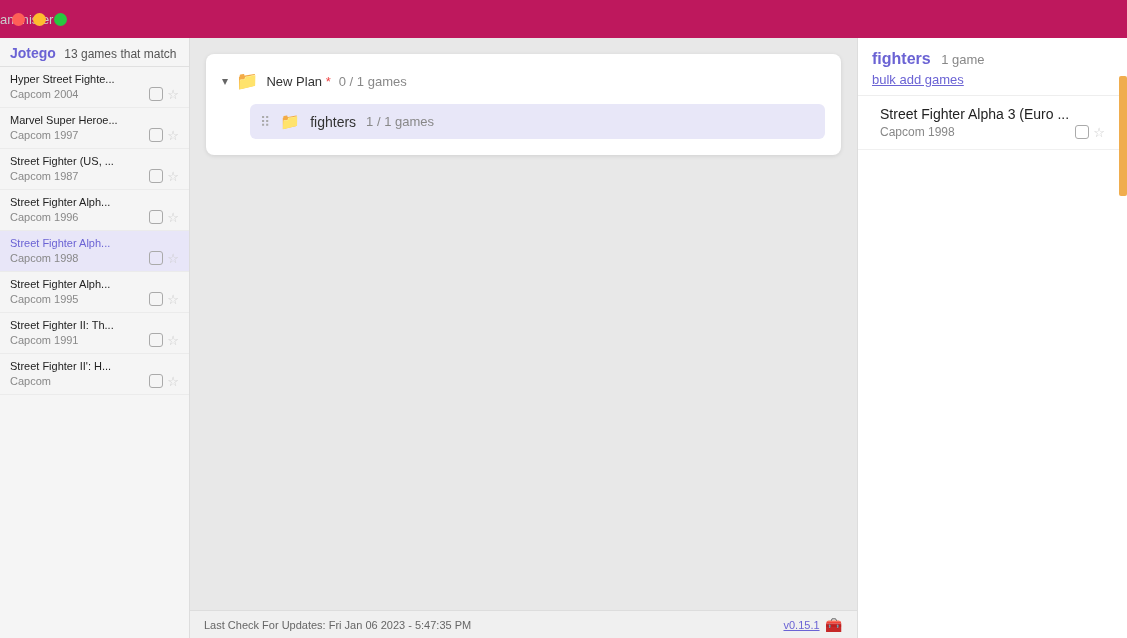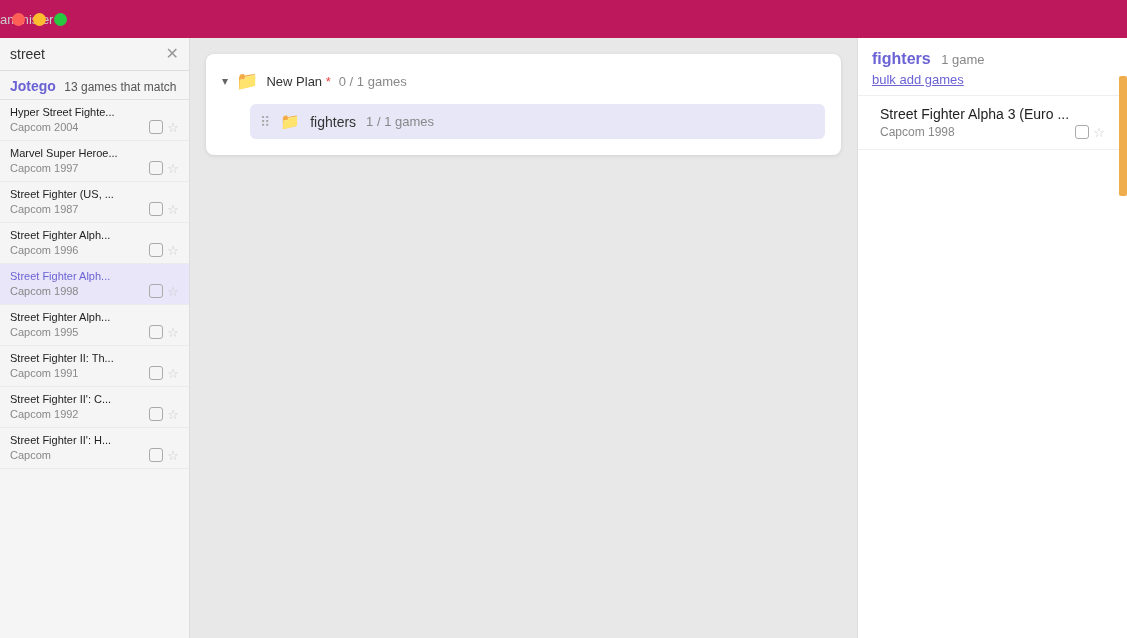--- a/index.html
+++ b/index.html
@@ -330,24 +330,20 @@
     <span class="tb-btn tb-close"></span>
     <span class="tb-btn tb-minimize"></span>
     <span class="tb-btn tb-maximize"></span>
   </div>
   <span class="titlebar-title">ammister</span>
 </div>
 
 <div class="app-body">
 
   <div class="sidebar">
-    <div class="search-bar">
-      <span class="search-text">street</span>
-      <span class="search-clear">✕</span>
-    </div>
     <div class="sidebar-header">
       <span class="sidebar-brand">Jotego</span>
       <span class="sidebar-match">13 games that match</span>
     </div>
     <div class="sidebar-list">
 
     <div class="sidebar-item">
           <div class="game-title">Hyper Street Fighte...</div>
           <div class="game-meta">
             <span class="game-publisher">Capcom 2004</span>
@@ -404,30 +400,20 @@
             <div class="game-icons">
               <span class="icon-checkbox"></span>
               <span class="icon-star">☆</span>
             </div>
           </div>
         </div>
         <div class="sidebar-item">
           <div class="game-title">Street Fighter II: Th...</div>
           <div class="game-meta">
             <span class="game-publisher">Capcom 1991</span>
-            <div class="game-icons">
-              <span class="icon-checkbox"></span>
-              <span class="icon-star">☆</span>
-            </div>
-          </div>
-        </div>
-        <div class="sidebar-item">
-          <div class="game-title">Street Fighter II': C...</div>
-          <div class="game-meta">
-            <span class="game-publisher">Capcom 1992</span>
             <div class="game-icons">
               <span class="icon-checkbox"></span>
               <span class="icon-star">☆</span>
             </div>
           </div>
         </div>
         <div class="sidebar-item">
           <div class="game-title">Street Fighter II': H...</div>
           <div class="game-meta">
             <span class="game-publisher">Capcom</span>
@@ -453,20 +439,27 @@
           <span class="plan-count">0 / 1 games</span>
         </div>
         <div class="plan-item">
           <span class="drag-handle">⠿</span>
           <span class="plan-item-folder">📁</span>
           <span class="plan-item-name">fighters</span>
           <span class="plan-item-count">1 / 1 games</span>
         </div>
       </div>
     </div>
+    <div class="status-bar">
+      <span class="status-text">Last Check For Updates: Fri Jan 06 2023 - 5:47:35 PM</span>
+      <div style="display:flex;align-items:center;">
+        <span class="version-link">v0.15.1</span>
+        <span class="chest-icon">🧰</span>
+      </div>
+    </div>
   </div>
 
   <div class="right-wrapper">
     <div class="right-panel">
       <div class="right-panel-header">
         <span class="right-panel-title">fighters</span>
         <span class="right-panel-count">1 game</span>
         <a class="bulk-add-link">bulk add games</a>
       </div>
       <div class="right-panel-list">

